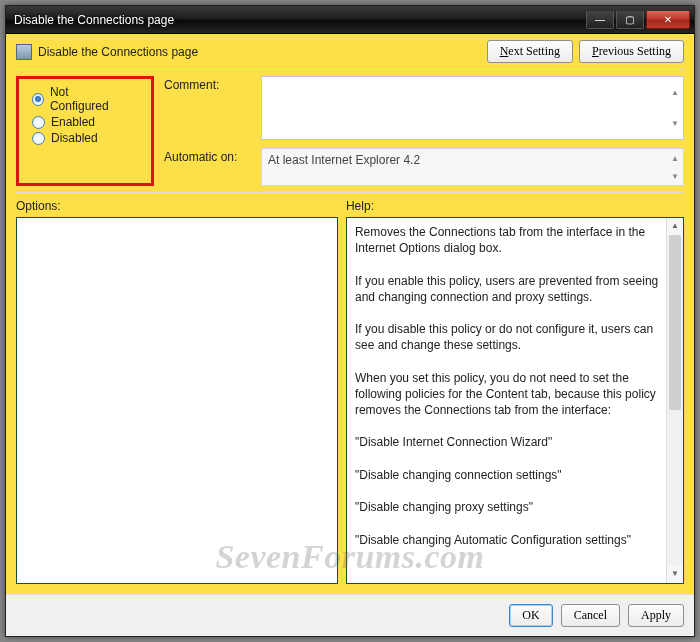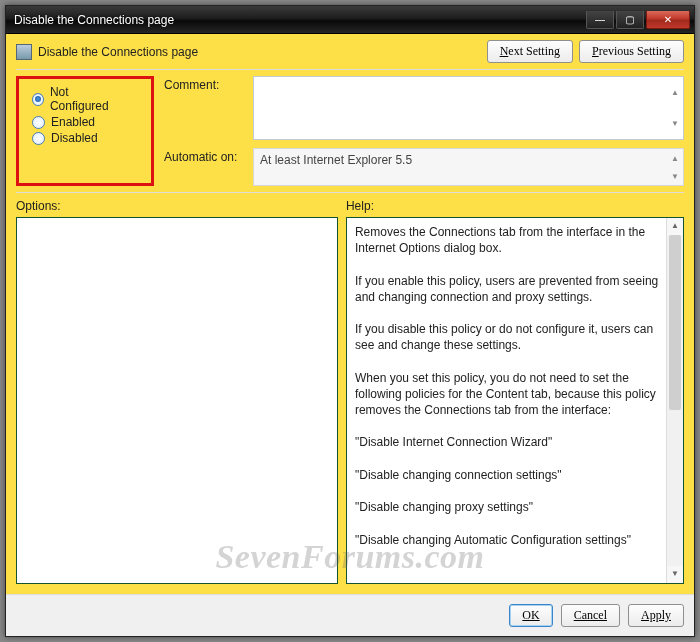--- a/index.html
+++ b/index.html
@@ -68,21 +68,21 @@
 }
 .radio-item { display: flex; align-items: center; gap: 6px; }
 .radio {
   width: 13px; height: 13px; border-radius: 50%;
   border: 1px solid #4a7dbb; background: radial-gradient(#fff,#dfefff);
   display:flex;align-items:center;justify-content:center;
 }
 .radio.sel::after { content:""; width:6px;height:6px;border-radius:50%; background: radial-gradient(#4a90e2,#155a9a); }
 .radio-lbl { color: #222; }
 .field-col { flex: 1; display: flex; flex-direction: column; gap: 8px; }
-.field-row { display: flex; gap: 4px; align-items: flex-start; }
+.field-row { display: flex; gap: 12px; align-items: flex-start; }
 .field-lbl { width: 85px; color: #222; padding-top: 2px; }
 .textarea {
   flex: 1; height: 64px;
   border: 1px solid #becad6; background: #fff;
   position: relative;
 }
 .readonly-box {
   flex: 1; height: 38px;
   border: 1px solid #d6d6d6; background: #f6f6f6;
   padding: 4px 18px 4px 6px; color: #444;
@@ -107,21 +107,20 @@
   display: flex; flex-direction: column;
 }
 .vs-btn { height: 17px; display:flex;align-items:center;justify-content:center; color:#666; font-size:8px; background:#f7f7f7; }
 .vs-thumb { flex: 0 0 48%; background: #cfcfcf; margin: 0 2px; border-radius:2px; }
 .vs-track { flex:1; }
 .footer {
   height: 42px; background: #f0f0f0;
   border-top: 1px solid #dcdcdc;
   display: flex; gap: 8px; align-items: center; justify-content: flex-end;
   padding: 0 10px;
-  text-decoration: underline;
 }
 .watermark {
   position: absolute; left:0; right:0; bottom: 60px;
   text-align: center; font: italic bold 34px "Segoe UI";
   color: rgba(100,100,100,.28); pointer-events: none; letter-spacing:.5px;
 }
 </style>
 </head>
 <body>
 
@@ -172,21 +171,21 @@
             <span></span>
             <div class="scroll-arrows">
               <div class="sa">▲</div>
               <div class="sa">▼</div>
             </div>
           </div>
         </div>
         <div class="field-row">
           <span class="field-lbl">Automatic on:</span>
           <div class="readonly-box">
-            <span>At least Internet Explorer 5.5</span>
+            <span>At least Internet Explorer 4.2</span>
             <div class="scroll-arrows">
               <div class="sa">▲</div>
               <div class="sa">▼</div>
             </div>
           </div>
         </div>
       </div>
     </div>
 
     <hr class="sep">

